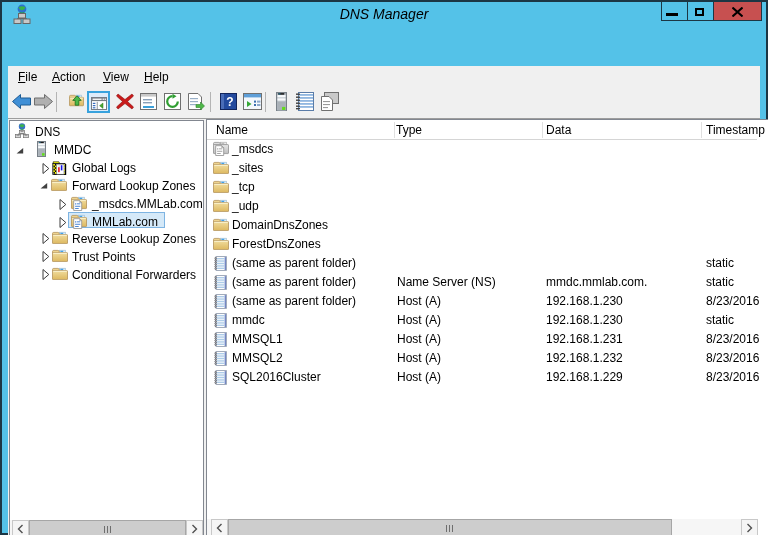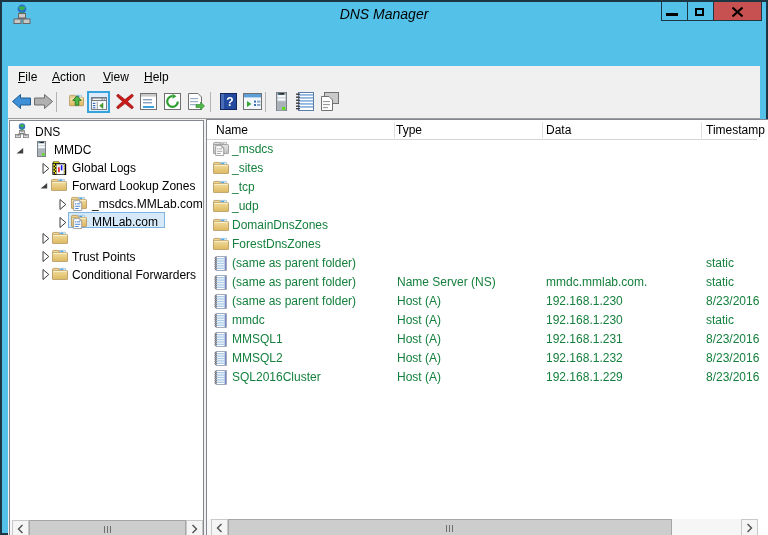--- a/index.html
+++ b/index.html
@@ -9,21 +9,21 @@
 .win { position:absolute; inset:0; background:#54c2e8; border:2px solid #1c3644; }
 .title { position:absolute; left:0; right:0; top:6px; text-align:center; font-size:14px; color:#000;font-style:italic; }
 .capbtn { position:absolute; top:2px; height:19px; border:1px solid #1c3644; border-top:none; }
 .client { position:absolute; left:8px; top:30px; width:752px; height:497px; background:#f0f0f0;margin-top:36px; }
 .menu { position:absolute; top:0; left:0; right:0; height:22px; background:#f0f0f0; font-size:12px; color:#000; }
 .menu span { position:absolute; top:4px; }
 .menu u { text-decoration:underline; }
 .toolbar { position:absolute; top:22px; left:0; right:0; height:31px; background:#f0f0f0; border-bottom:1px solid #9d9d9d; }
 .panel { position:absolute; background:#fff; border:1px solid #828790; }
 .trow { position:absolute; font-size:12px; color:#000; white-space:nowrap; }
-.lrow { position:absolute; font-size:12px; color:#15803d; white-space:nowrap; }
+.lrow { position:absolute; font-size:12px; color:#000000; white-space:nowrap; }
 .hdr { font-size:12px; color:#000; }
 .sep-v { position:absolute; width:1px; background:#a0a0a0; }
 .sbar { position:absolute; height:17px; background:#f6f6f6; }
 .sbtn { position:absolute; top:0; width:17px; height:17px; background:#f5f5f5; border:1px solid #c8c8c8; }
 .sbtn svg { position:absolute; left:4px; top:3px; }
 .sthumb { position:absolute; top:0; height:17px; background:#cdcdcd; border:1px solid #a6a6a6; }
 .grip { position:absolute; top:5px; left:50%; margin-left:-4px; width:7px; height:7px;
   background:repeating-linear-gradient(90deg,#6e6e6e 0 1px,transparent 1px 3px); }
 </style>
 </head>
@@ -324,20 +324,21 @@
         <use href="#zone"></use>
       </svg>
     <div class="trow" style="left:82px;top:94px">MMLab.com</div>
 
     <svg class="abs" style="left:32px;top:112px" width="8" height="11">
         <use href="#arrc"></use>
       </svg>
     <svg class="abs" style="left:42px;top:110px" width="16" height="13">
         <use href="#folder"></use>
       </svg>
+    <div class="trow" style="left:62px;top:111px">Reverse Lookup Zones</div>
 
     <svg class="abs" style="left:32px;top:130px" width="8" height="11">
         <use href="#arrc"></use>
       </svg>
     <svg class="abs" style="left:42px;top:128px" width="16" height="13">
         <use href="#folder"></use>
       </svg>
     <div class="trow" style="left:62px;top:129px">Trust Points</div>
 
     <svg class="abs" style="left:32px;top:148px" width="8" height="11">

